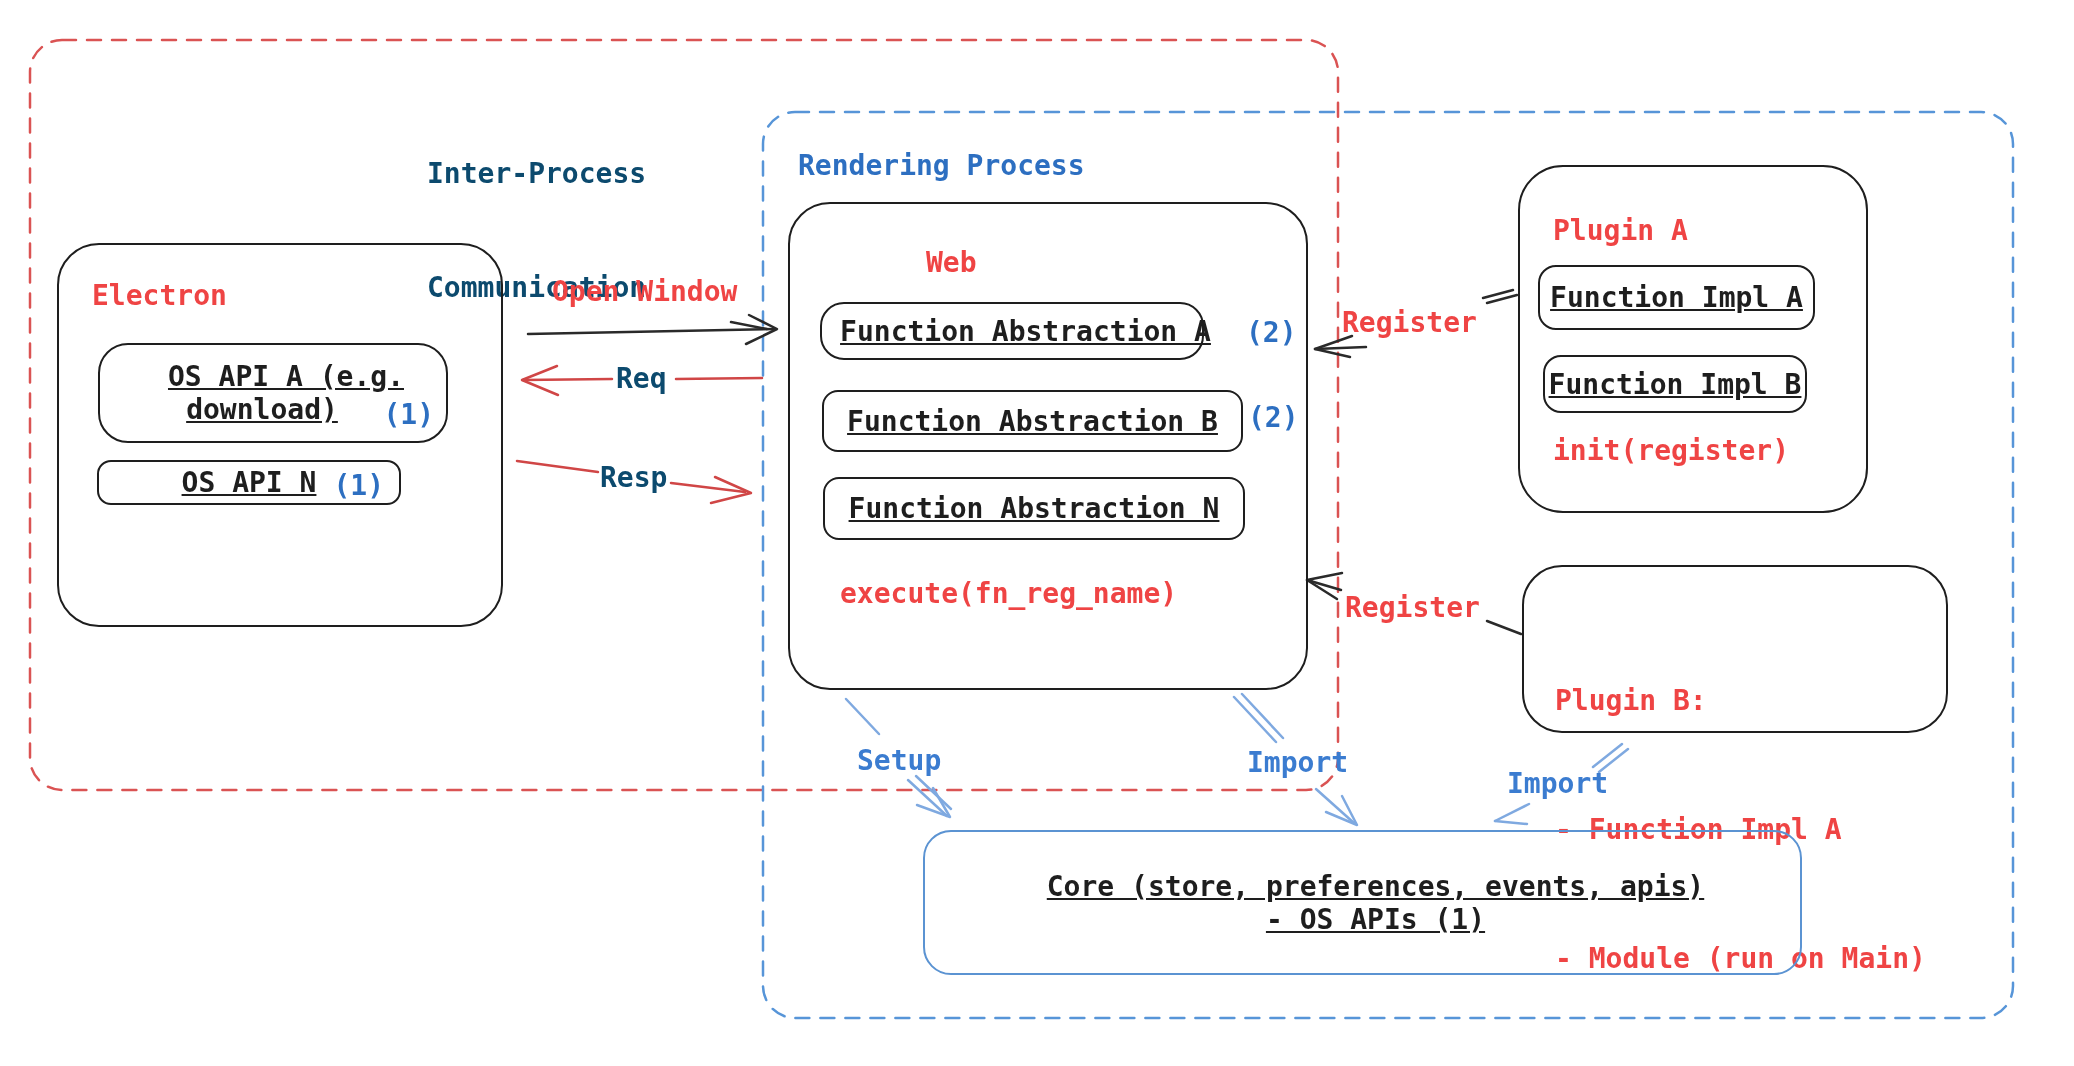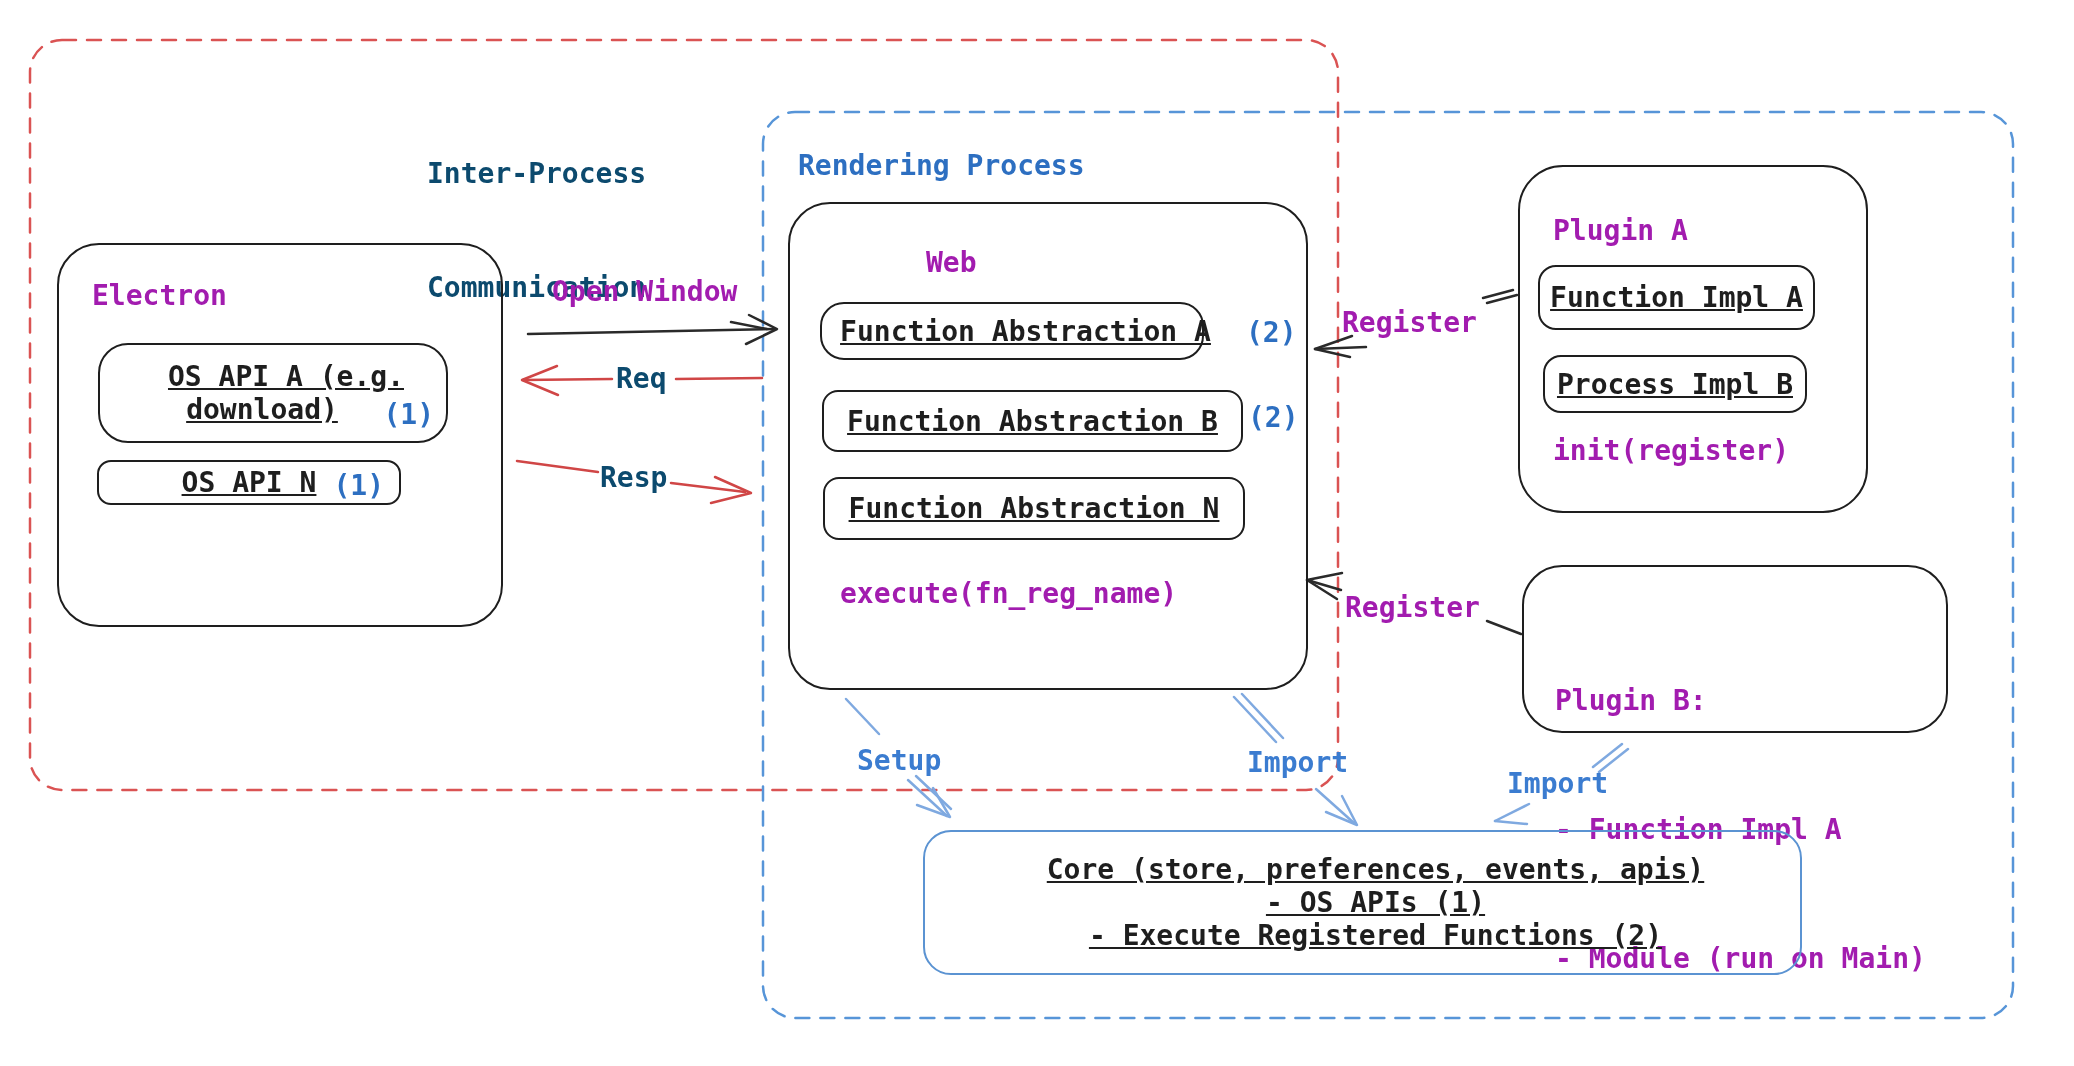--- a/index.html
+++ b/index.html
@@ -6,21 +6,21 @@
   #canvas{
     position:relative;
     width:2074px;height:1066px;
     background:#ffffff;
     font-family:"DejaVu Sans Mono","Liberation Mono",monospace;
     font-weight:600;
     overflow:hidden;
   }
   #overlay{position:absolute;left:0;top:0;width:2074px;height:1066px;}
   .box{position:absolute;border:2.5px solid #1e1e1e;border-radius:24px;background:transparent;box-sizing:border-box;}
-  .lbl{position:absolute;font-size:28px;line-height:33px;color:#a21caf;white-space:pre;}
+  .lbl{position:absolute;font-size:28px;line-height:33px;color:#ef4444;white-space:pre;}
   .red{color:#0c4a6e;}
   .blue{color:#2d6fc1;}
   .lblue{color:#3b7cd0;}
   .center{display:flex;align-items:center;justify-content:center;}
   .col{display:flex;flex-direction:column;align-items:center;justify-content:center;padding-left:26px;}
   .badge{position:absolute;font-size:28px;color:#2d6fc1;}
   .boxtxt{font-size:28px;color:#1e1e1e;line-height:33px;white-space:pre;text-decoration:underline;}
 </style>
 </head>
 <body>
@@ -125,35 +125,34 @@
 
   <div class="lbl" style="left:840px;top:577px;">execute(fn_reg_name)</div>
 
   <div class="box" style="left:1518px;top:165px;width:350px;height:348px;border-radius:45px;"></div>
   <div class="lbl" style="left:1553px;top:214px;">Plugin A</div>
 
   <div class="box center" style="left:1538px;top:265px;width:277px;height:65px;border-radius:18px;">
     <div class="boxtxt">Function Impl A</div>
   </div>
   <div class="box center" style="left:1543px;top:355px;width:264px;height:58px;border-radius:18px;">
-    <div class="boxtxt">Process Impl B</div>
+    <div class="boxtxt">Function Impl B</div>
   </div>
   <div class="lbl" style="left:1553px;top:434px;">init(register)</div>
 
   <div class="box" style="left:1522px;top:565px;width:426px;height:168px;border-radius:40px;"></div>
   <div class="lbl" style="left:1555px;top:593px;line-height:43px;">
     <div>Plugin B:</div>
     <div>- Function Impl A</div>
     <div>- Module (run on Main)</div>
   </div>
 
   <div class="box col" style="left:923px;top:830px;width:879px;height:145px;border-radius:28px;border:2.5px solid #5b93d2;">
     <div class="boxtxt blue">Core (store, preferences, events, apis)</div>
     <div class="boxtxt blue">- OS APIs (1)</div>
-    <div class="boxtxt blue">- Execute Registered Functions (2)</div>
   </div>
 
   <div class="lbl" style="left:552px;top:275px;">Open Window</div>
   <div class="lbl red" style="left:616px;top:362px;">Req</div>
   <div class="lbl red" style="left:600px;top:461px;">Resp</div>
   <div class="lbl" style="left:1342px;top:306px;">Register</div>
   <div class="lbl" style="left:1345px;top:591px;">Register</div>
   <div class="lbl lblue" style="left:857px;top:744px;">Setup</div>
   <div class="lbl lblue" style="left:1247px;top:746px;">Import</div>
   <div class="lbl lblue" style="left:1507px;top:767px;">Import</div>

